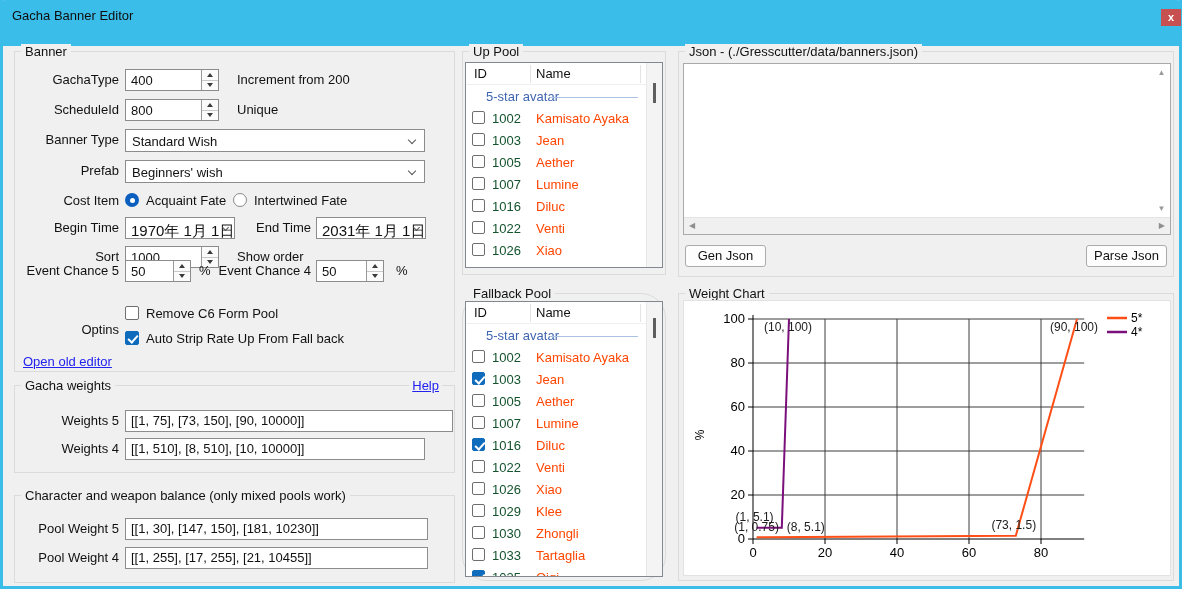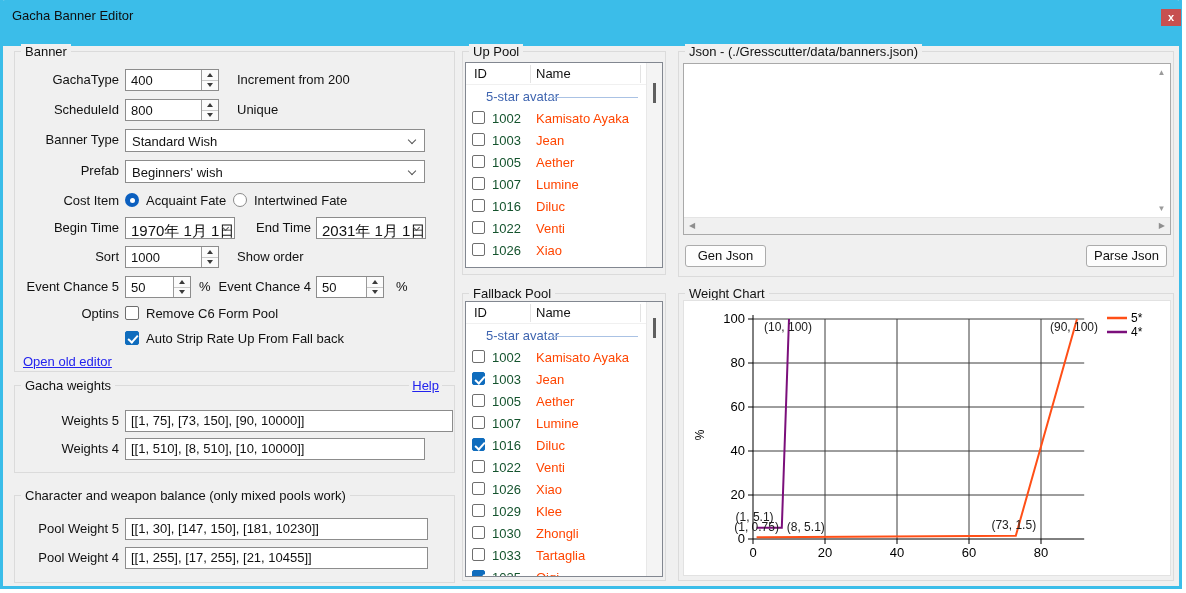--- a/index.html
+++ b/index.html
@@ -162,21 +162,21 @@
               <i class="tri-up"></i>
             </div>
           <div class="sbtn">
               <i class="tri-down"></i>
             </div>
         </div>
       </div>
       <span class="hint">Show order</span>
     </div>
 
-    <div class="row" style="top:224px;">
+    <div class="row" style="top:208px;">
       <span class="rlabel">Event Chance 5</span>
       <div class="spinbox" style="left:110px; width:66px;">
         <span class="val">50</span>
         <div class="spin-ud">
           <div class="sbtn">
               <i class="tri-up"></i>
             </div>
           <div class="sbtn">
               <i class="tri-down"></i>
             </div>
@@ -192,21 +192,21 @@
             </div>
           <div class="sbtn">
               <i class="tri-down"></i>
             </div>
         </div>
       </div>
       <span class="hint" style="left:381px;">%</span>
     </div>
 
     <div class="row" style="top:253px; height:17px;">
-      <span class="rlabel" style="line-height:17px;">Optins</span>
+      <span class="rlabel" style="line-height:17px;margin-top:16px;">Optins</span>
       <span class="check" style="left:110px; top:1px;"></span>
       <span class="clabel" style="left:131px;">Remove C6 Form Pool</span>
     </div>
 
     <div class="row" style="top:278px; height:17px;">
       <span class="check on" style="left:110px; top:1px;"></span>
       <span class="clabel" style="left:131px;">Auto Strip Rate Up From Fall back</span>
     </div>
 
     <span class="link" style="position:absolute; left:8px; top:302px;">Open old editor</span>
@@ -294,21 +294,21 @@
             <span class="lid">1026</span>
             <span class="lname">Xiao</span>
           </div>
         </div>
       <div class="lv-scroll">
         <i class="lv-thumb" style="top:20px;"></i>
       </div>
     </div>
   </div>
 
-  <div class="group" style="left:462px; top:293px; width:204px; height:288px;">
+  <div class="group" style="left:462px; top:293px; width:204px; height:288px;border-radius:25px;">
     <span class="glabel">Fallback Pool</span>
     <div class="listbox" id="fallback-pool-list" style="left:2px; top:7px; width:198px; height:276px;">
       <div class="lv-head">
         <span class="c1">ID</span>
         <span class="c2">Name</span>
         <i class="lv-div" style="left:64px;"></i>
           <i class="lv-div" style="left:174px;"></i>
       </div>
       <div class="lv-group">
         <span class="gtext">5-star avatar</span>

